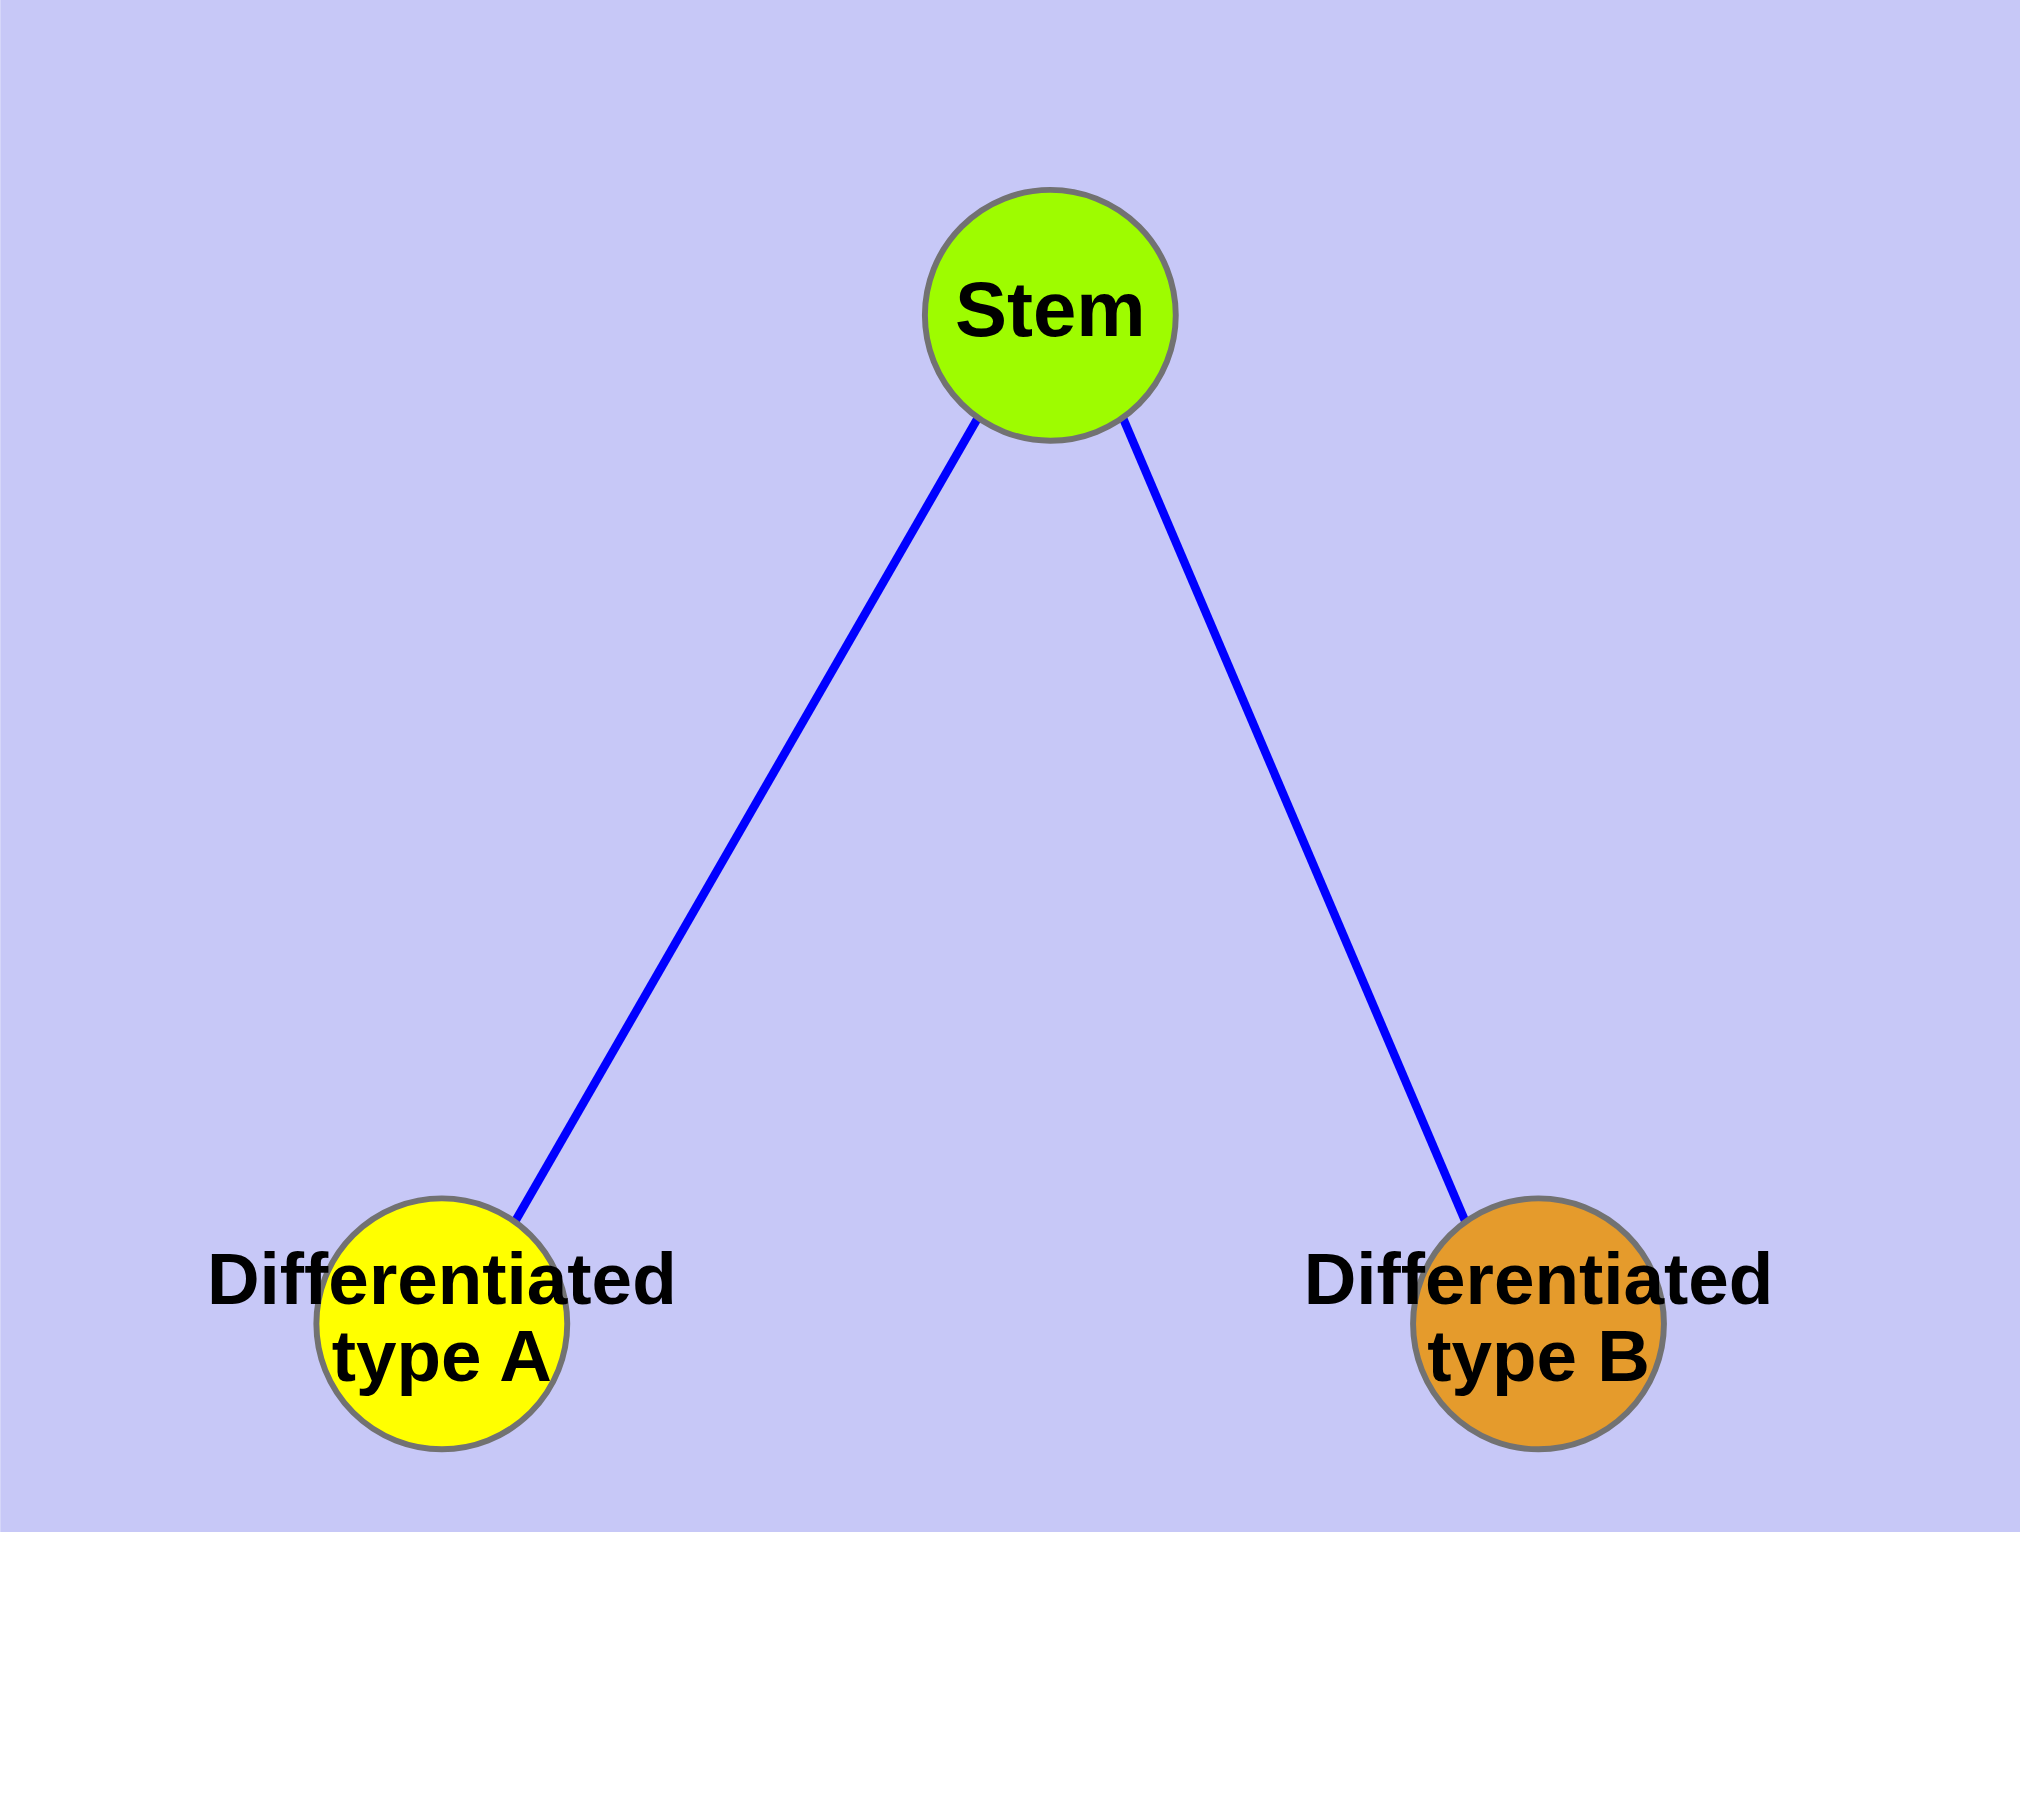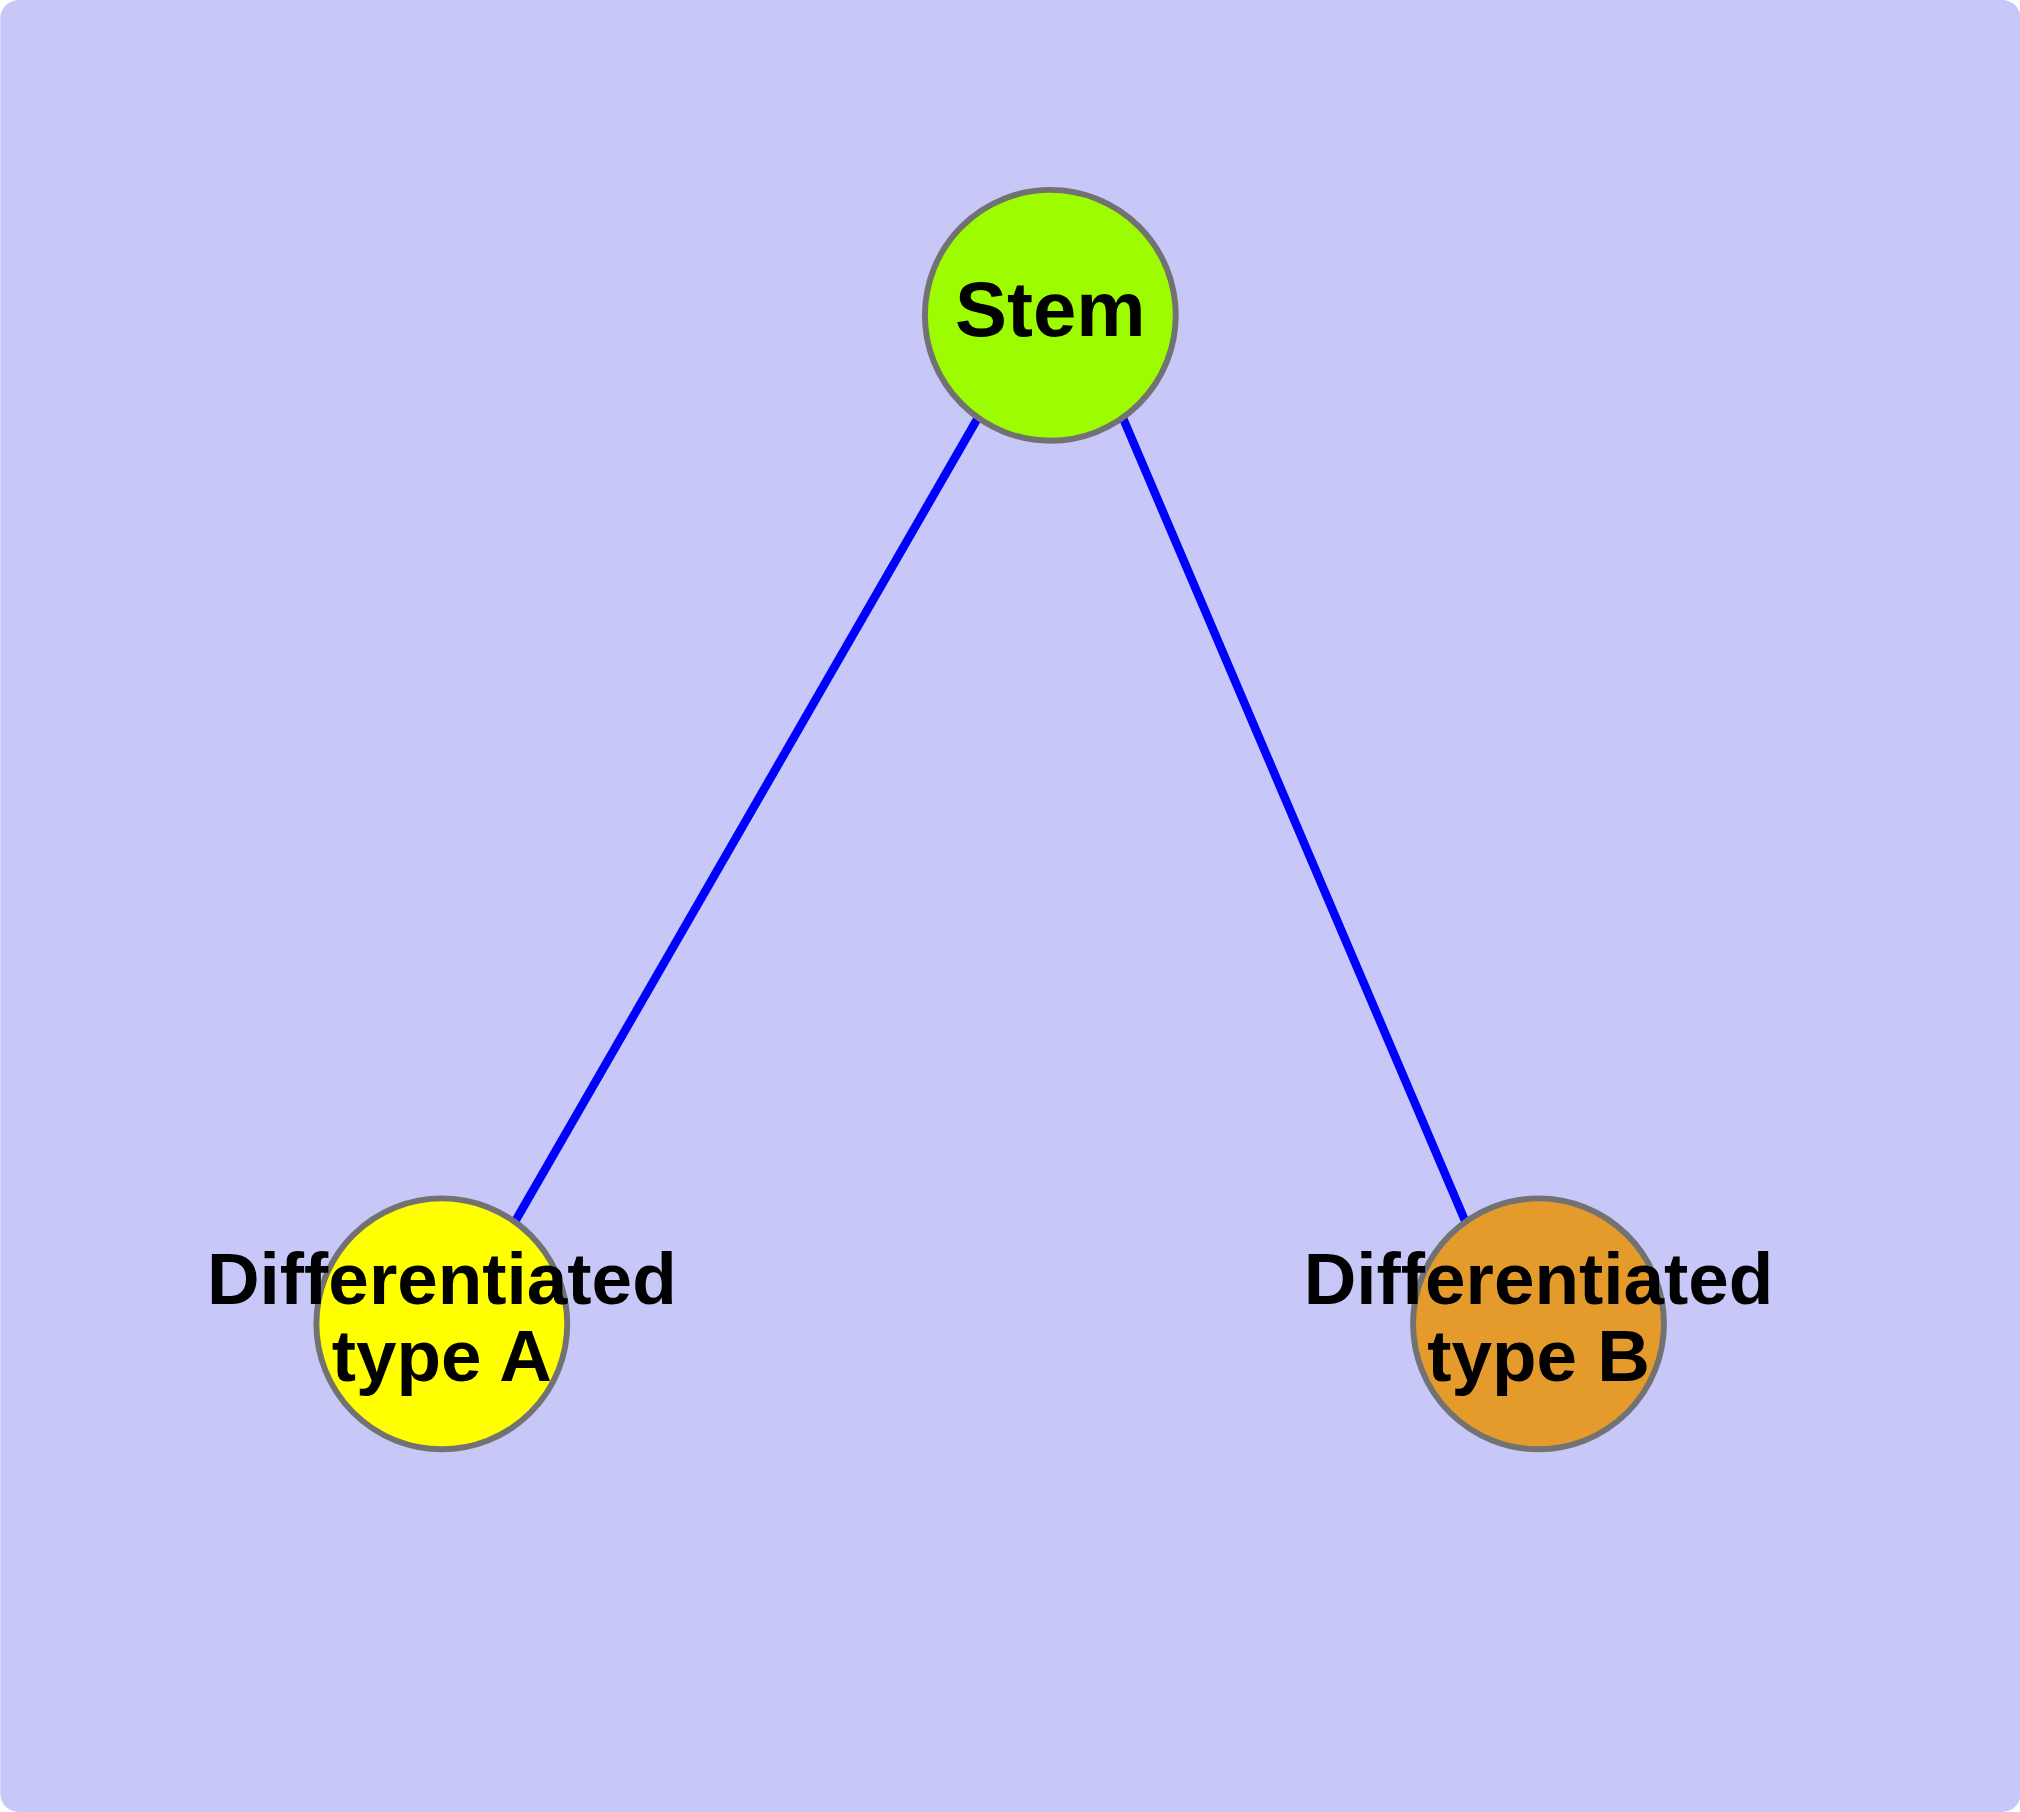--- a/index.html
+++ b/index.html
@@ -30,21 +30,21 @@
     text-anchor: middle;
     dominant-baseline: middle;
   }
   .edge-line {
     stroke-linecap: butt;
   }
 </style>
 </head>
 <body>
 
-<div id="canvas" style="width: 2021px; height: 1812px; border-radius: 19px;">
+<div id="canvas" style="width: 2021px; height: 1532px;">
   <svg id="graph-svg" viewBox="0 0 2384 2138" style="width: 2021px; height: 1812px;">
 
     <rect id="bg-rect" x="0" y="0" width="2384" height="2138" fill="#C7C8F7"></rect>
 
     <g id="edges-group">
         <line x1="1153" y1="494" x2="607" y2="1442" stroke="#0000FF" stroke-width="10" class="edge-line"></line>
         <line x1="1325" y1="494" x2="1729" y2="1442" stroke="#0000FF" stroke-width="10" class="edge-line"></line>
       </g>
     <g id="nodes-group">
         <circle cx="1239" cy="372" r="148" fill="#9EFC00" stroke="#727272" stroke-width="7"></circle>

